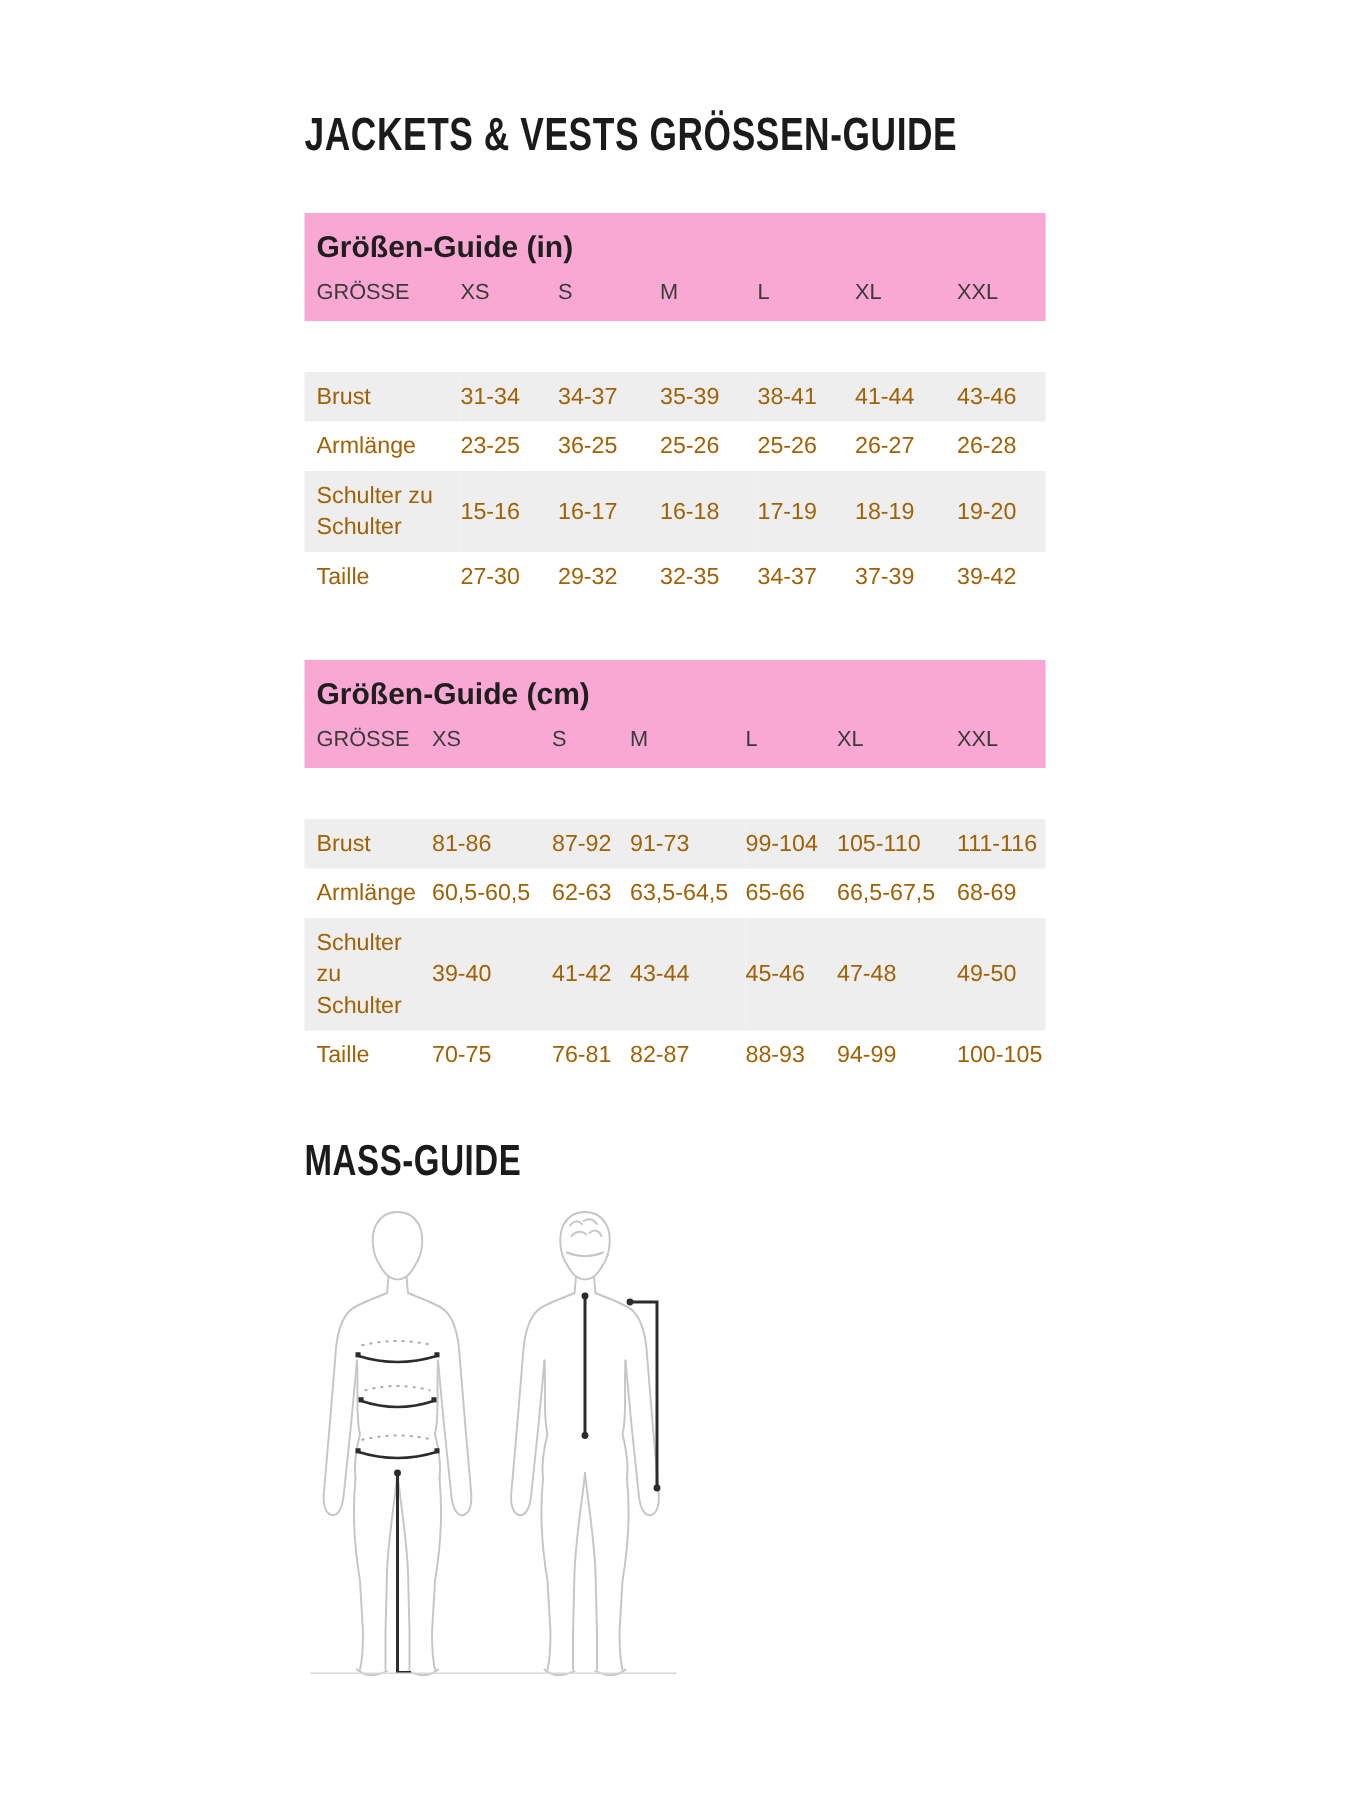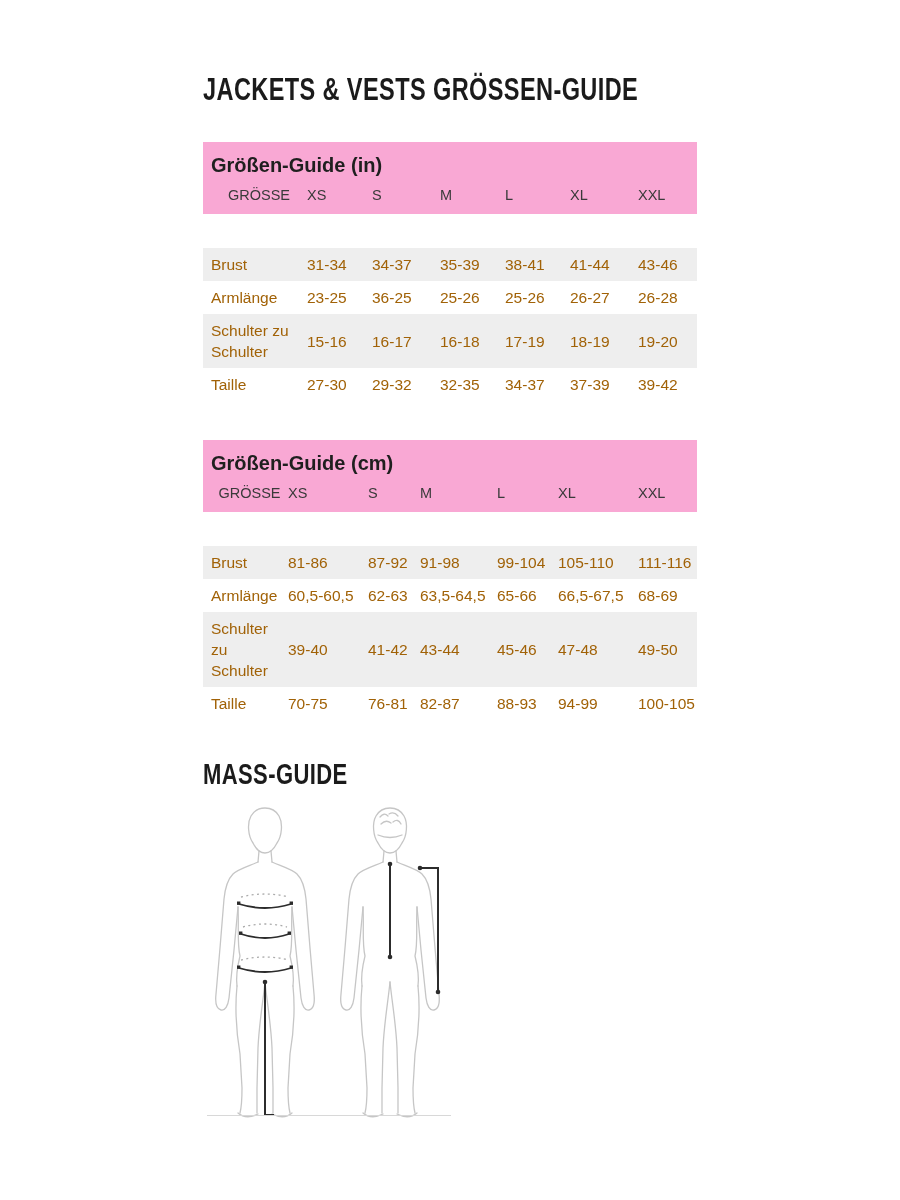--- a/index.html
+++ b/index.html
@@ -32,21 +32,21 @@
     font-size:20px; font-weight:700; color:#1f1f1f;
     padding:2px 8px 7px 8px; line-height:24px;
   }
   table.cols {
     border-collapse:collapse; table-layout:fixed; width:494px;
   }
   table.cols th {
     text-align:left; font-weight:400; font-size:14.5px; color:#3a3a3a;
     padding:2px 0 10px 0; line-height:18px;
   }
-  table.cols th:first-child { padding-left:8px;text-align:center; }
+  table.cols th:first-child { padding-left:8px; }
   table.body-table { margin-top:34px; }
   table.body-table tr:nth-child(odd) { background:#eeeeee; }
   table.body-table td {
     font-size:15.5px; color:#a16207; vertical-align:middle;
     padding:6px 0; line-height:21px; white-space:nowrap;
   }
   table.body-table td.lbl {
     white-space:normal; padding-left:8px; padding-right:6px;
   }
 
@@ -181,21 +181,21 @@
           <col style="width:77px">
           <col style="width:61px">
           <col style="width:80px">
           <col style="width:59px">
       </colgroup>
       <tbody>
           <tr>
         <td class="lbl">Brust</td>
         <td>81-86</td>
         <td>87-92</td>
-        <td>91-98</td>
+        <td>91-73</td>
         <td>99-104</td>
         <td>105-110</td>
         <td>111-116</td>
       </tr>
       <tr>
         <td class="lbl">Armlänge</td>
         <td>60,5-60,5</td>
         <td>62-63</td>
         <td>63,5-64,5</td>
         <td>65-66</td>

